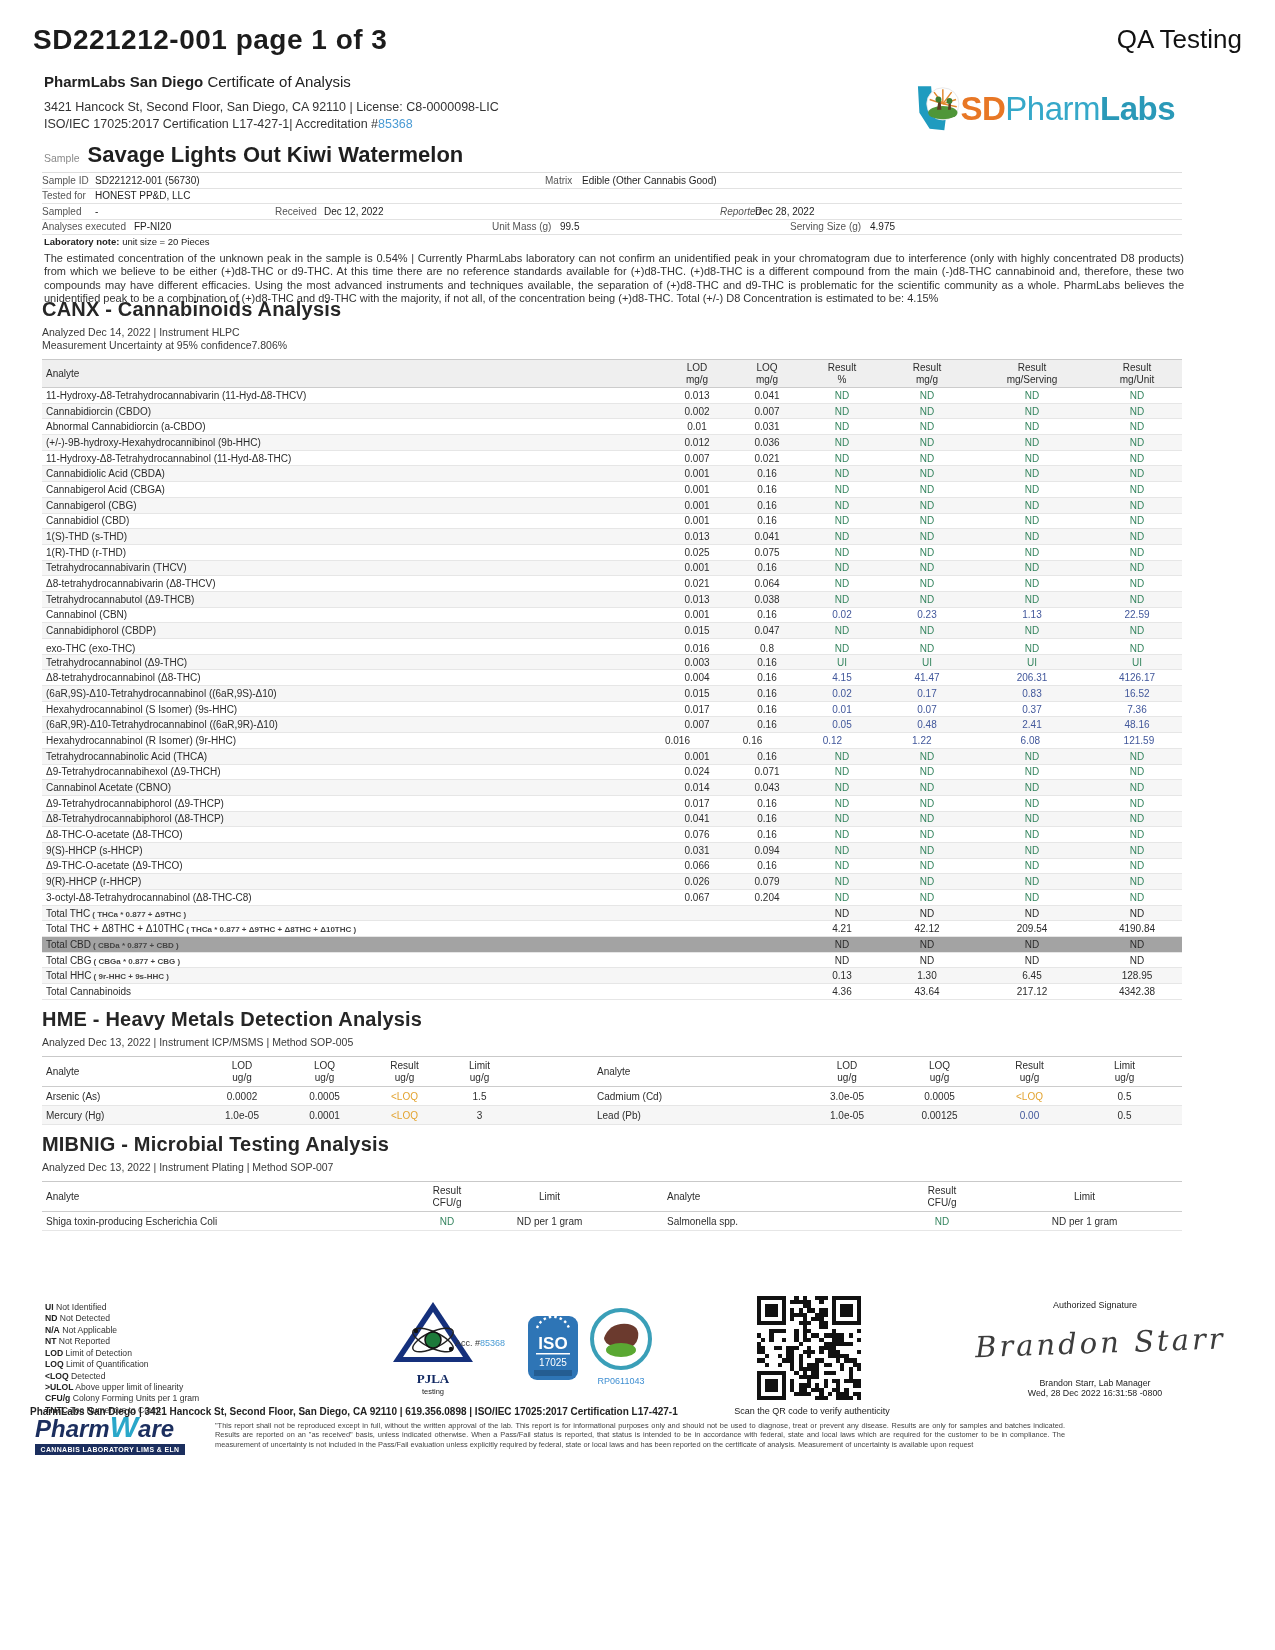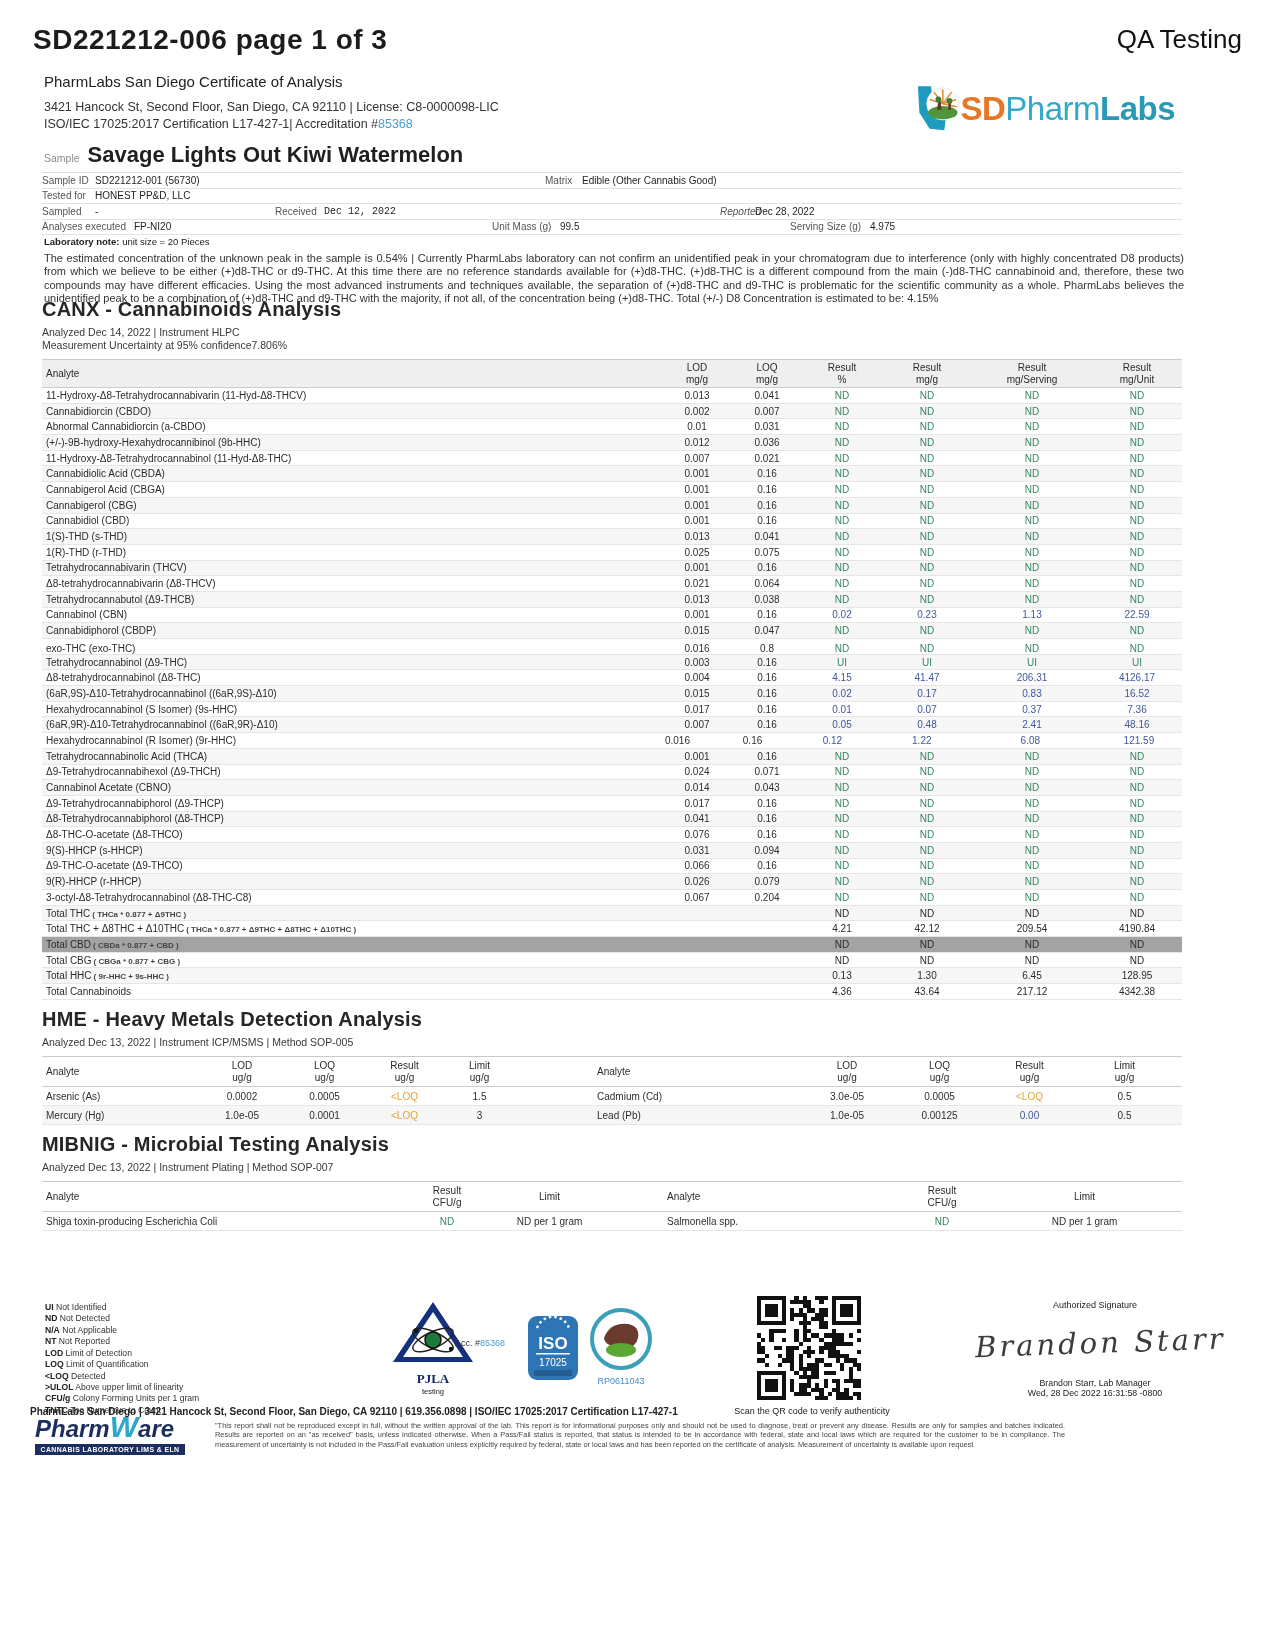--- a/index.html
+++ b/index.html
@@ -4,21 +4,21 @@
 <style>
   html,body{margin:0;padding:0;background:#888;}
   *{box-sizing:border-box;}
   .page{position:relative;width:1275px;height:1650px;background:#fff;margin:0 auto;
         font-family:"Liberation Sans","DejaVu Sans",sans-serif;color:#2e2e2e;overflow:hidden;}
   
   .doc-head{position:absolute;top:24px;left:33px;right:33px;display:flex;justify-content:space-between;}
   .doc-title{font-size:28px;font-weight:600;color:#1c1c1c;letter-spacing:.5px;}
   .qa-label{font-size:26px;font-weight:400;color:#111;}
   .lab-line{position:absolute;top:73px;left:44px;font-size:15px;color:#222;}
-  .lab-line .lab-name{font-weight:400;}
+  .lab-line .lab-name{font-weight:700;}
   .addr{position:absolute;left:44px;font-size:12.5px;color:#333;line-height:1.35;}
   .addr.a1{top:99px;} .addr.a2{top:116px;}
   .accent-blue{color:#4a9bd4;}
   .brand{position:absolute;top:76px;left:915px;width:260px;display:flex;align-items:center;}
   .brand-text{font-size:33px;letter-spacing:-.5px;white-space:nowrap;}
   .brand-text .sd{color:#e87725;font-weight:700;}
   .brand-text .ph{color:#35a8c9;font-weight:400;}
   .brand-text .lb{color:#2a99b8;font-weight:700;}
   
   .sample-row{position:absolute;top:142px;left:44px;display:flex;align-items:baseline;gap:8px;}
@@ -86,21 +86,21 @@
   .pw-text{font-size:24px;font-weight:700;color:#1b2e5e;font-style:italic;line-height:1;}
   .pw-text .pw-w{color:#2aa7c9;font-size:30px;}
   .pw-bar{margin-top:2px;background:#1b2e5e;color:#fff;font-size:6.9px;font-weight:700;padding:2px 3px;text-align:center;letter-spacing:.4px;}
 </style>
 </head>
 <body>
 
 <div class="page">
 
   <div class="doc-head">
-    <div class="doc-title">SD221212-006 page 1 of 3</div>
+    <div class="doc-title">SD221212-001 page 1 of 3</div>
     <div class="qa-label">QA Testing</div>
   </div>
 
   <div class="lab-line">
     <span class="lab-name">PharmLabs San Diego</span>
     <span>Certificate of Analysis</span>
   </div>
   <div class="addr a1">3421 Hancock St, Second Floor, San Diego, CA 92110 |  License: C8-0000098-LIC</div>
   <div class="addr a2">
     <span>ISO/IEC 17025:2017 Certification L17-427-1|  Accreditation #</span><span class="accent-blue">85368</span>
@@ -141,21 +141,21 @@
         <span class="ival" style="left: 540px;">Edible (Other Cannabis Good)</span>
       </div>
       <div class="info-row">
         <span class="ilbl" style="left: 0px;">Tested for</span>
         <span class="ival" style="left: 53px;">HONEST PP&amp;D, LLC</span>
       </div>
       <div class="info-row">
         <span class="ilbl" style="left: 0px;">Sampled</span>
         <span class="ival" style="left: 53px;">-</span>
         <span class="ilbl" style="left: 233px;">Received</span>
-        <span class="ival" style="left: 282px; font-family: Liberation Mono, monospace;">Dec 12, 2022</span>
+        <span class="ival" style="left: 282px;">Dec 12, 2022</span>
         <span class="ilbl" style="left: 678px; font-style: italic;">Reported</span>
         <span class="ival" style="left: 713px;">Dec 28, 2022</span>
       </div>
       <div class="info-row">
         <span class="ilbl" style="left: 0px;">Analyses executed</span>
         <span class="ival" style="left: 92px;">FP-NI20</span>
         <span class="ilbl" style="left: 450px;">Unit Mass (g)</span>
         <span class="ival" style="left: 518px;">99.5</span>
         <span class="ilbl" style="left: 748px;">Serving Size (g)</span>
         <span class="ival" style="left: 828px;">4.975</span>

